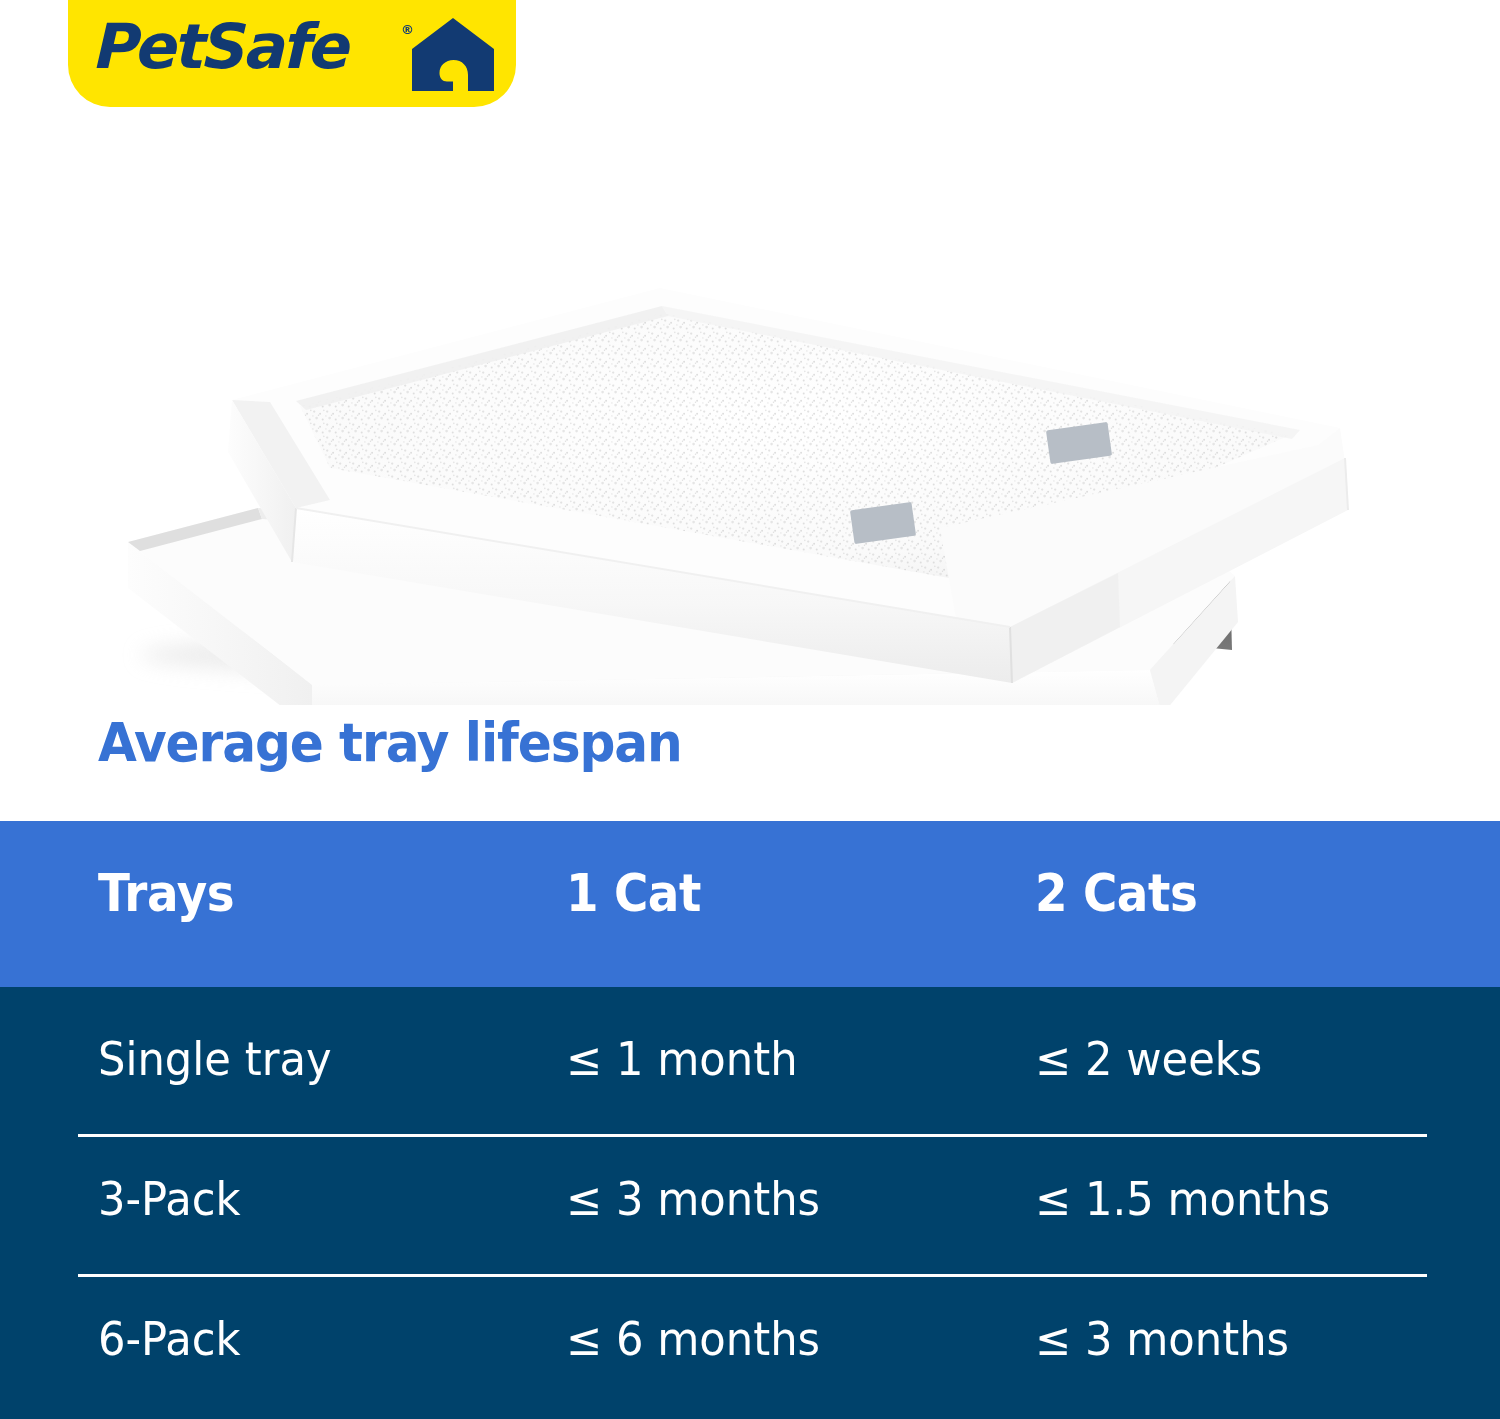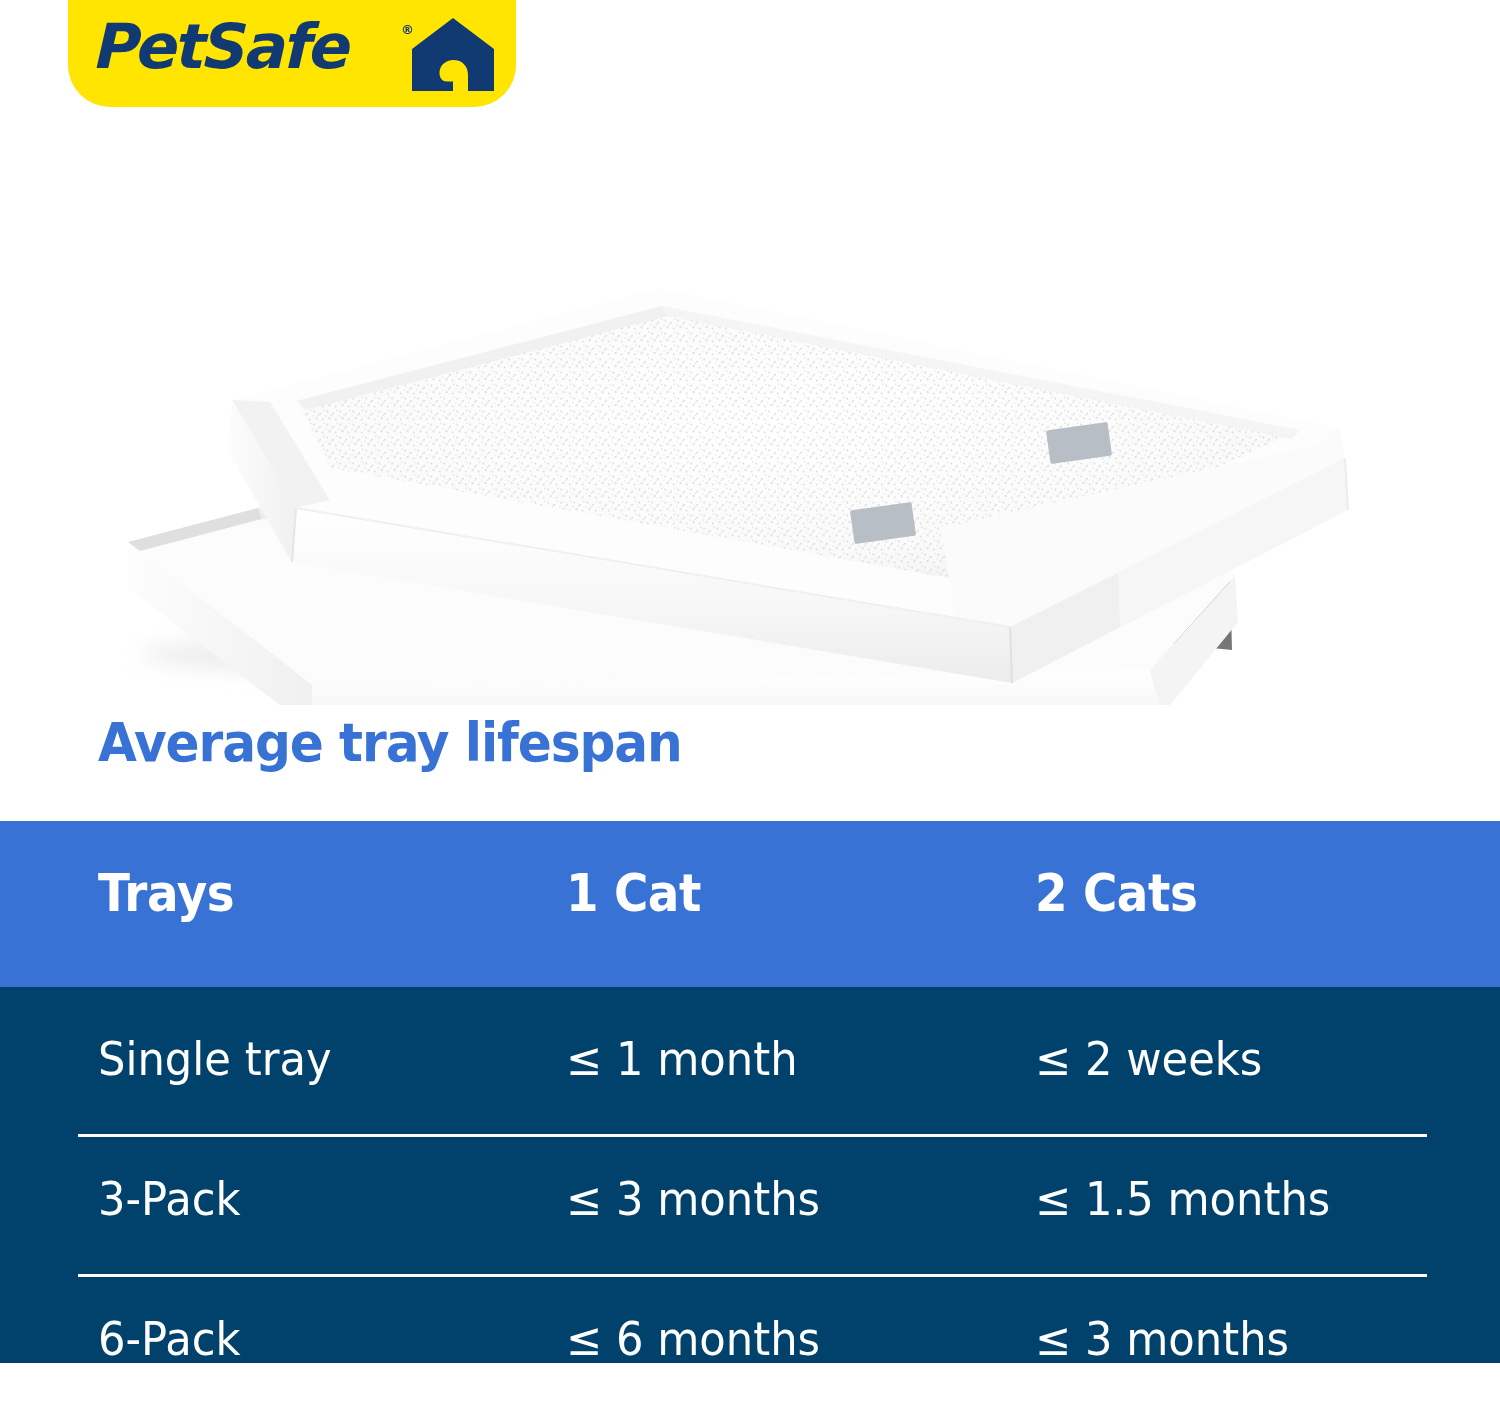--- a/index.html
+++ b/index.html
@@ -101,21 +101,21 @@
     top: 0;
     width: 1500px;
     height: 166px;
     background: #3772D4;
   }
   #table-body-band {
     position: absolute;
     left: 0;
     top: 166px;
     width: 1500px;
-    height: 376px;
+    height: 432px;
     background: #00426B;
   }
   .table-row {
     position: absolute;
     left: 0;
     width: 1500px;
     height: 100%;
   }
   .cell {
     position: absolute;

